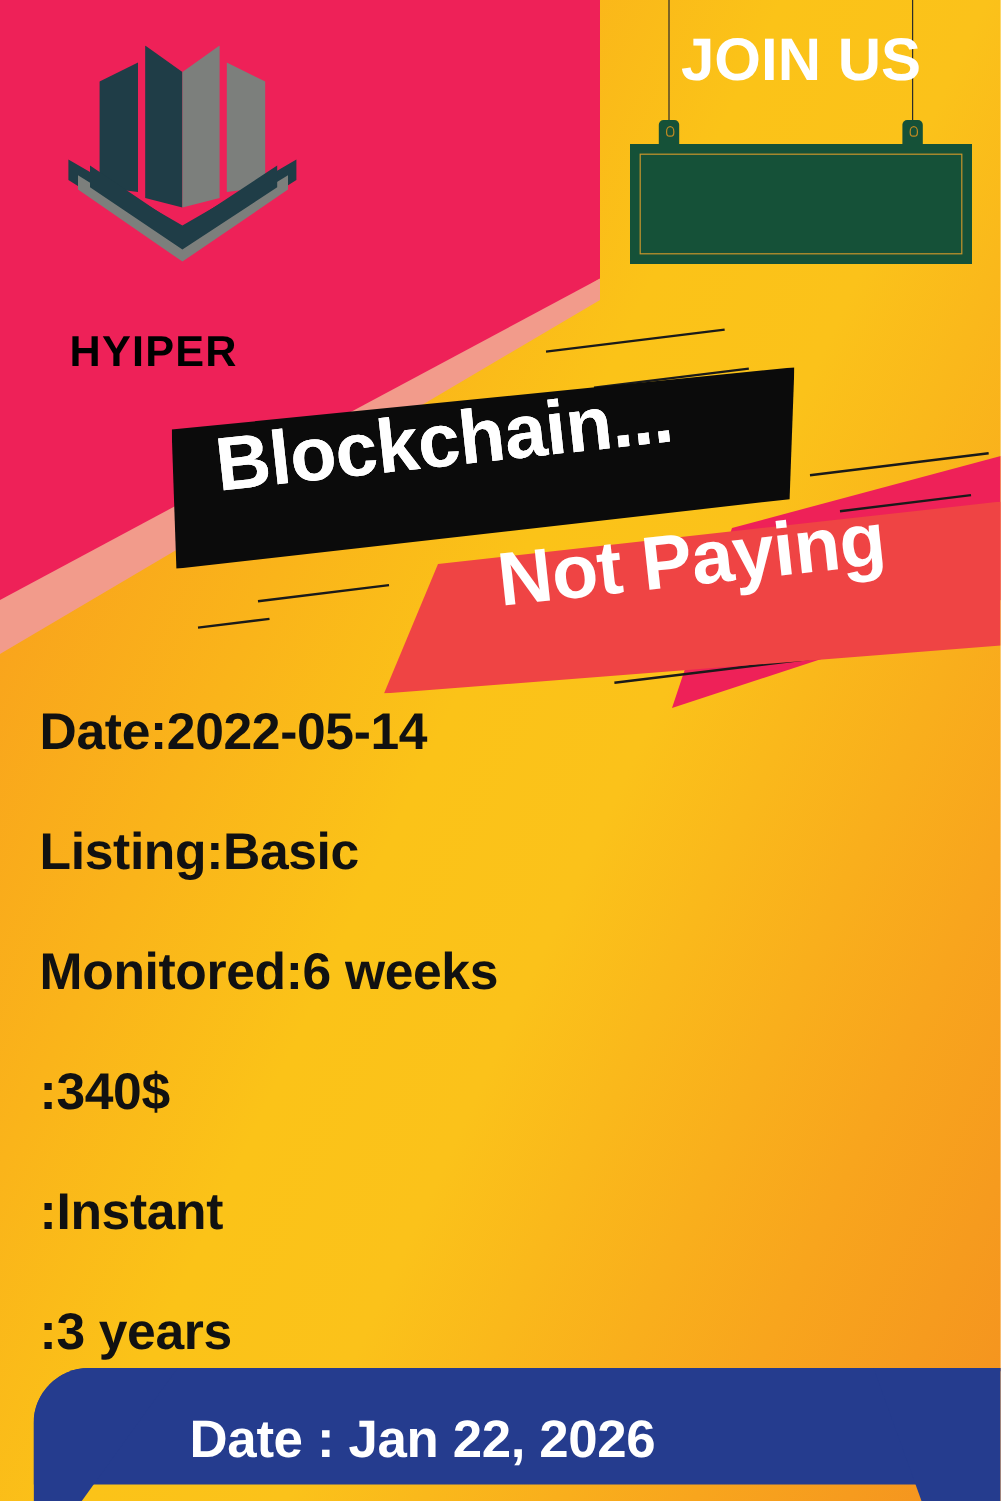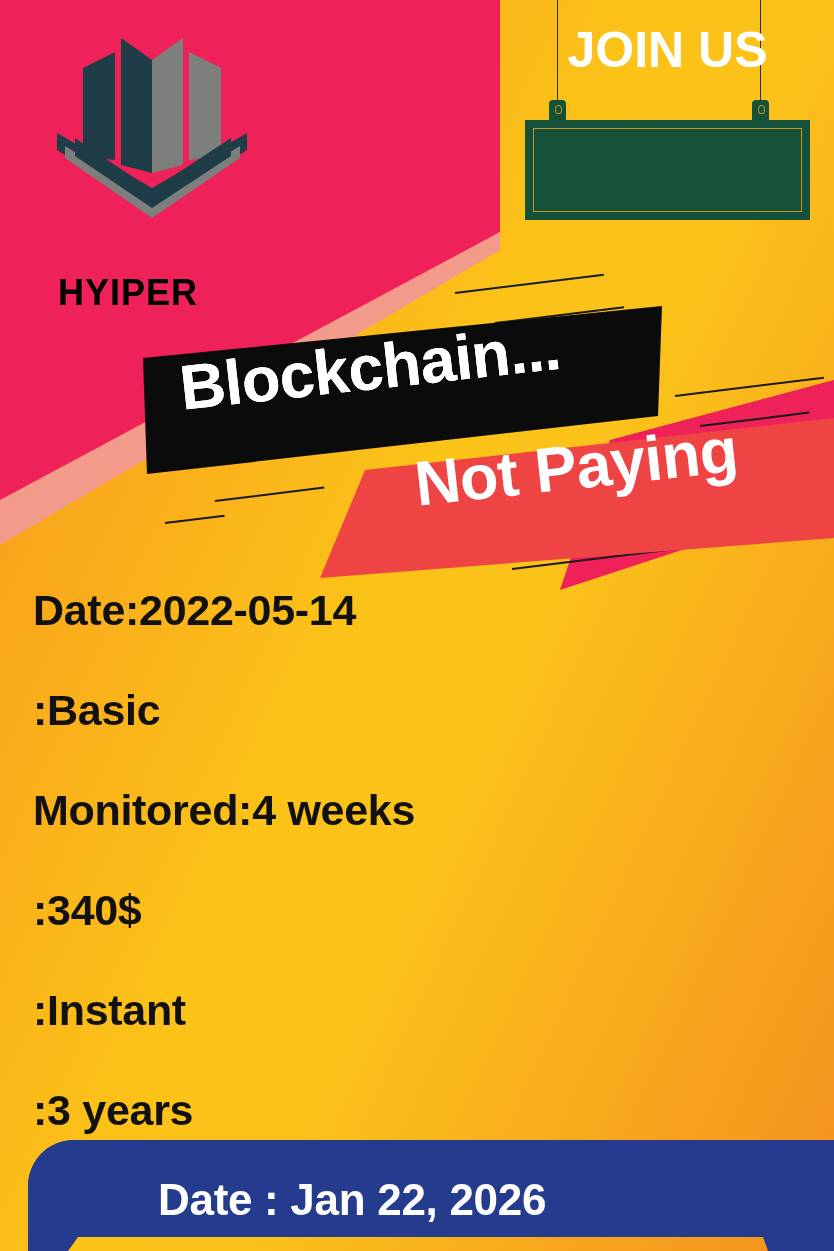--- a/index.html
+++ b/index.html
@@ -183,27 +183,28 @@
   <div class="red-banner"></div>
   <div class="red-banner-text">Not Paying</div>
 
   <div class="details">
     <div class="drow">
       <span class="k">Date</span>
         <span class="sep"> : </span>
         <span class="v">2022-05-14</span>
     </div>
     <div class="drow">
+      <span class="k">Listing</span>
         <span class="sep"> : </span>
         <span class="v">Basic</span>
     </div>
     <div class="drow">
       <span class="k">Monitored</span>
         <span class="sep"> : </span>
-        <span class="v">4 weeks</span>
+        <span class="v">6 weeks</span>
     </div>
     <div class="drow">
         <span class="sep"> : </span>
         <span class="v">340$</span>
     </div>
     <div class="drow">
         <span class="sep"> : </span>
         <span class="v">Instant</span>
     </div>
     <div class="drow">

